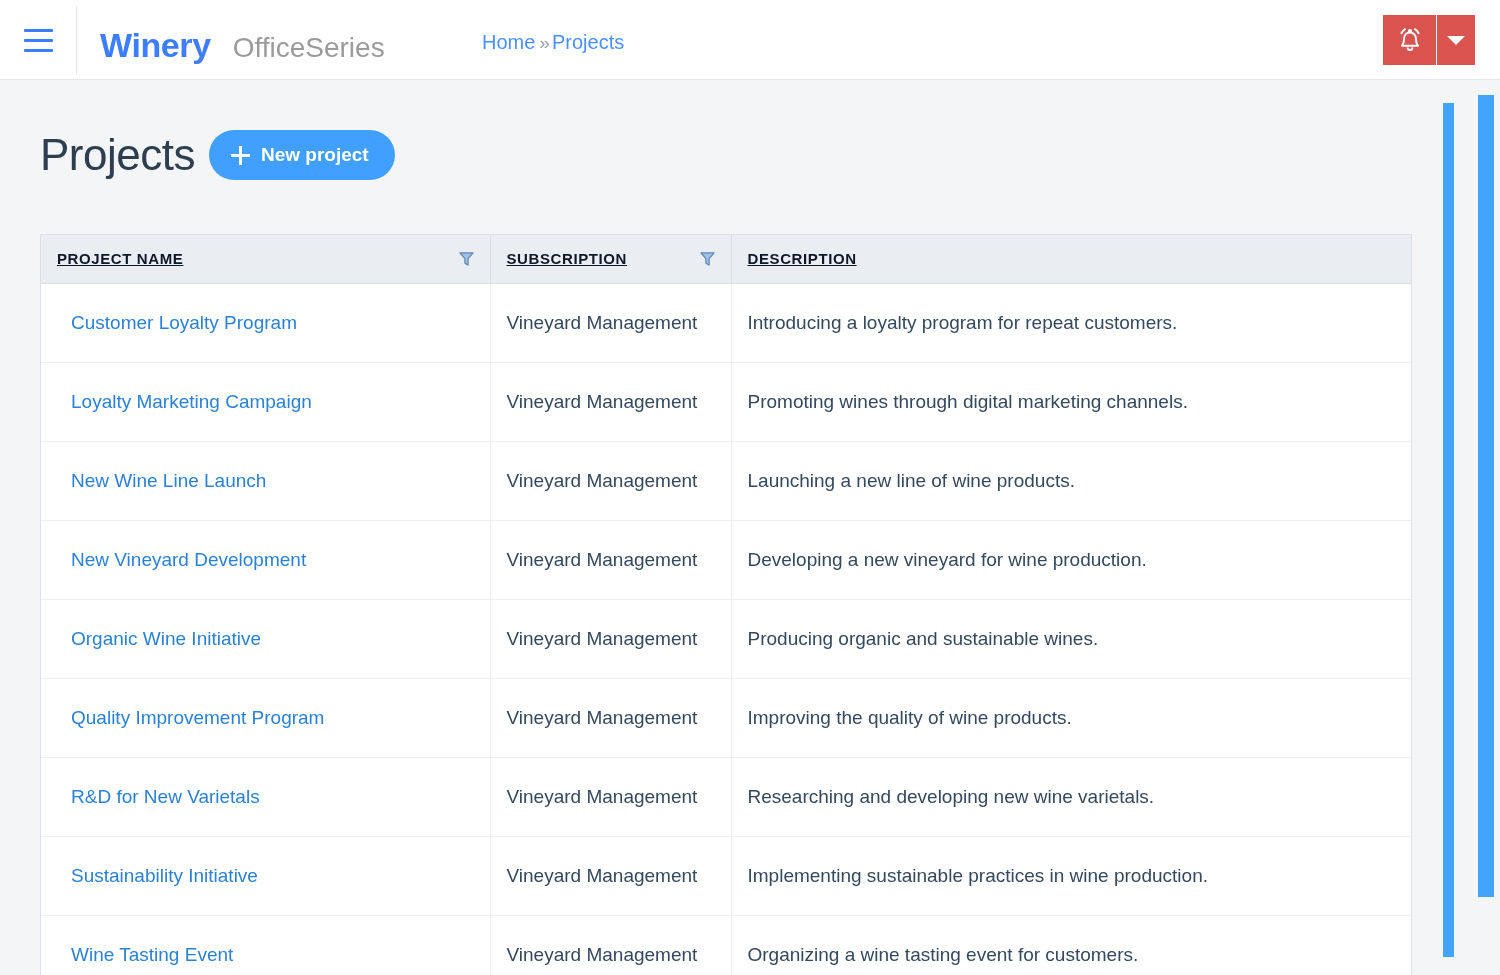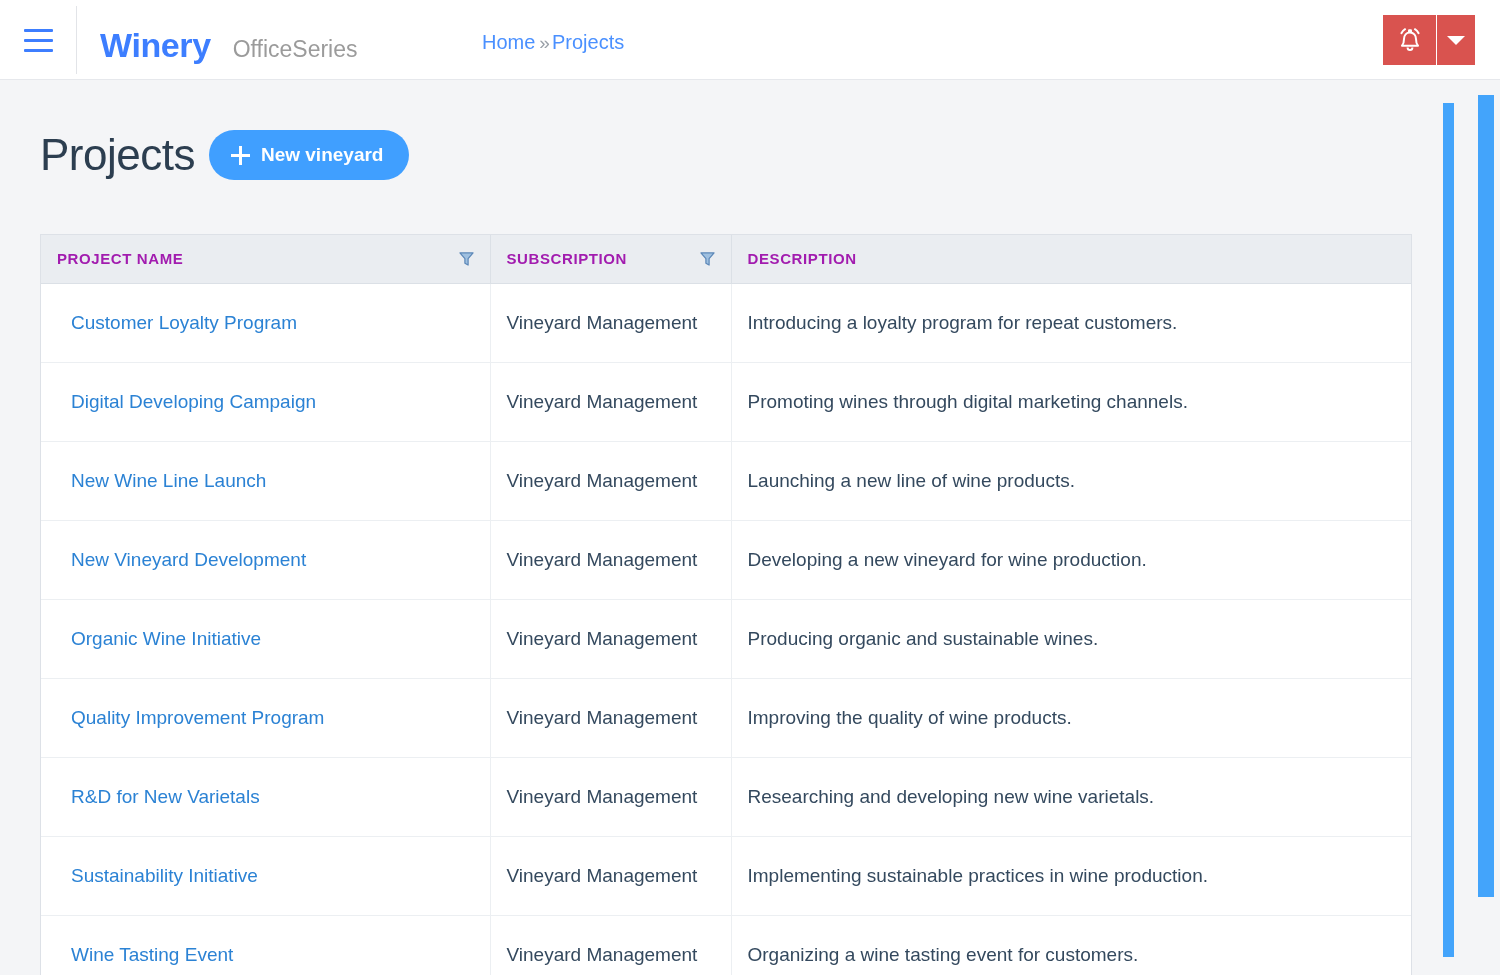--- a/index.html
+++ b/index.html
@@ -64,21 +64,21 @@
     gap: 22px;
     white-space: nowrap;
   }
   .brand-main {
     font-size: 34px;
     font-weight: bold;
     color: #3d7eff;
     letter-spacing: -0.4px;
   }
   .brand-sub {
-    font-size: 23px;
+    font-size: 28px;
     color: #9b9b9b;
     font-weight: normal;
     text-align: center;
   }
 
   .breadcrumb {
     position: absolute;
     left: 482px;
     top: 31px;
     font-size: 20px;
@@ -197,23 +197,24 @@
   table.projects thead th {
     background: #eaedf1;
     border-bottom: 1px solid #dbe0e6;
     border-right: 1px solid #dbe0e6;
     height: 48px;
     padding: 0 16px;
     text-align: left;
     font-size: 15px;
     font-weight: bold;
     letter-spacing: 0.6px;
-    color: #a21caf;
+    color: #0f172a;
     box-sizing: border-box;
     vertical-align: middle;
+    text-decoration: underline;
   }
   table.projects thead th:last-child { border-right: 0; }
   .th-inner {
     display: flex;
     align-items: center;
     justify-content: space-between;
     width: 100%;
   }
   .filter-icon {
     width: 15px;
@@ -310,21 +311,21 @@
     </button>
   </div>
 </div>
 
 <div class="page">
 
   <div class="page-head">
     <div class="page-title">Projects</div>
     <button class="new-project-btn">
       <span class="plus-icon"></span>
-      <span>New vineyard</span>
+      <span>New project</span>
     </button>
   </div>
 
   <div class="table-wrap">
     <table class="projects">
       <colgroup>
         <col class="col-name">
         <col class="col-sub">
         <col class="col-desc">
       </colgroup>
@@ -353,21 +354,21 @@
           </th>
         </tr>
       </thead>
       <tbody>
         <tr>
           <td class="name"><a href="#">Customer Loyalty Program</a></td>
           <td>Vineyard Management</td>
           <td>Introducing a loyalty program for repeat customers.</td>
         </tr>
         <tr>
-          <td class="name"><a href="#">Digital Developing Campaign</a></td>
+          <td class="name"><a href="#">Loyalty Marketing Campaign</a></td>
           <td>Vineyard Management</td>
           <td>Promoting wines through digital marketing channels.</td>
         </tr>
         <tr>
           <td class="name"><a href="#">New Wine Line Launch</a></td>
           <td>Vineyard Management</td>
           <td>Launching a new line of wine products.</td>
         </tr>
         <tr>
           <td class="name"><a href="#">New Vineyard Development</a></td>

